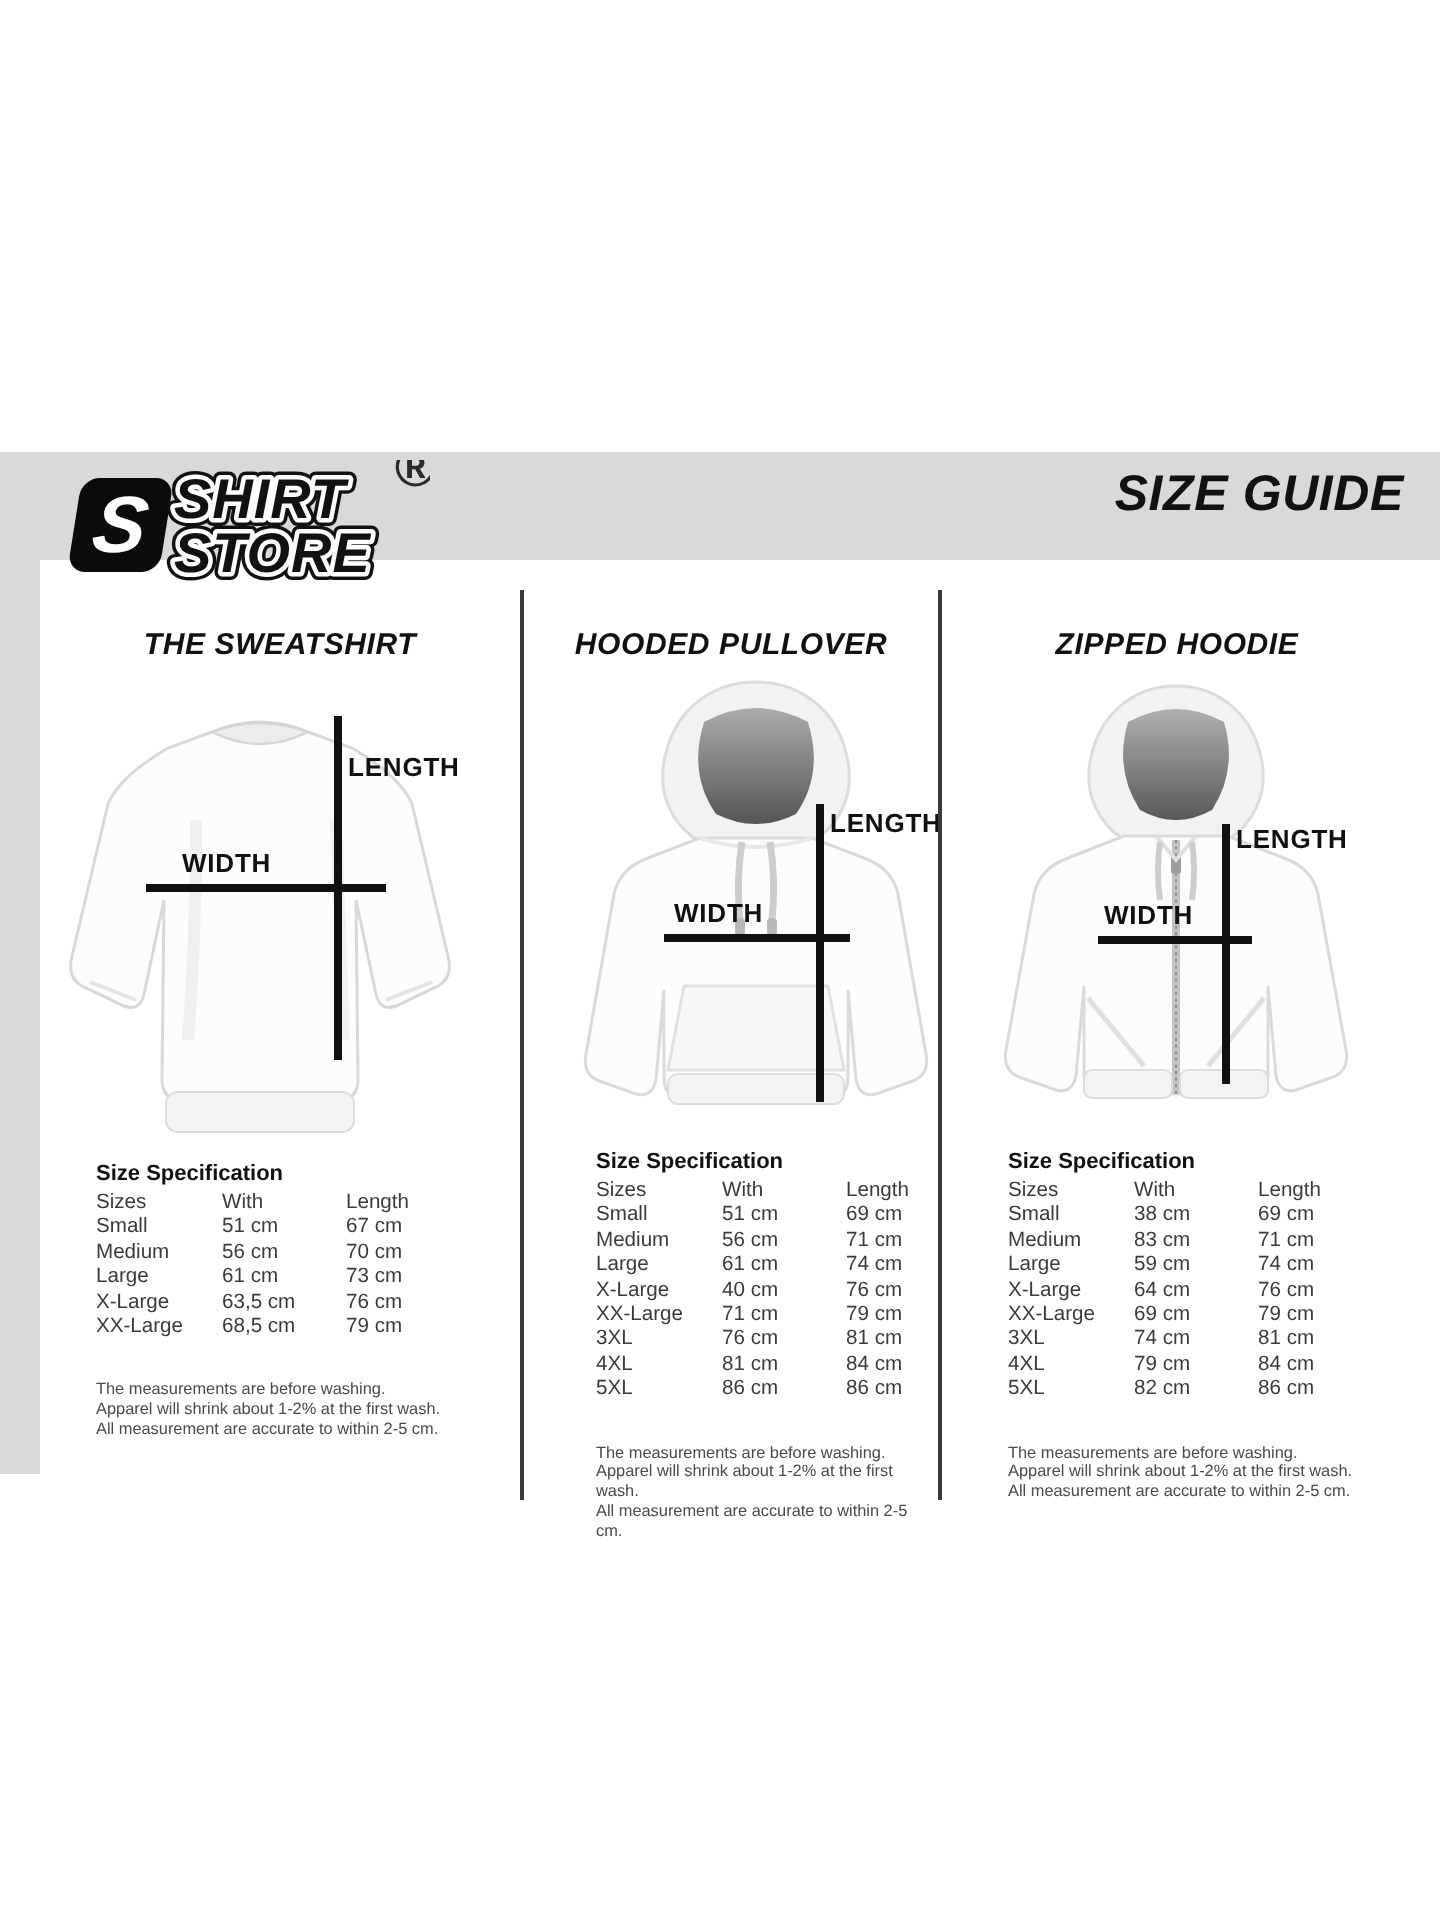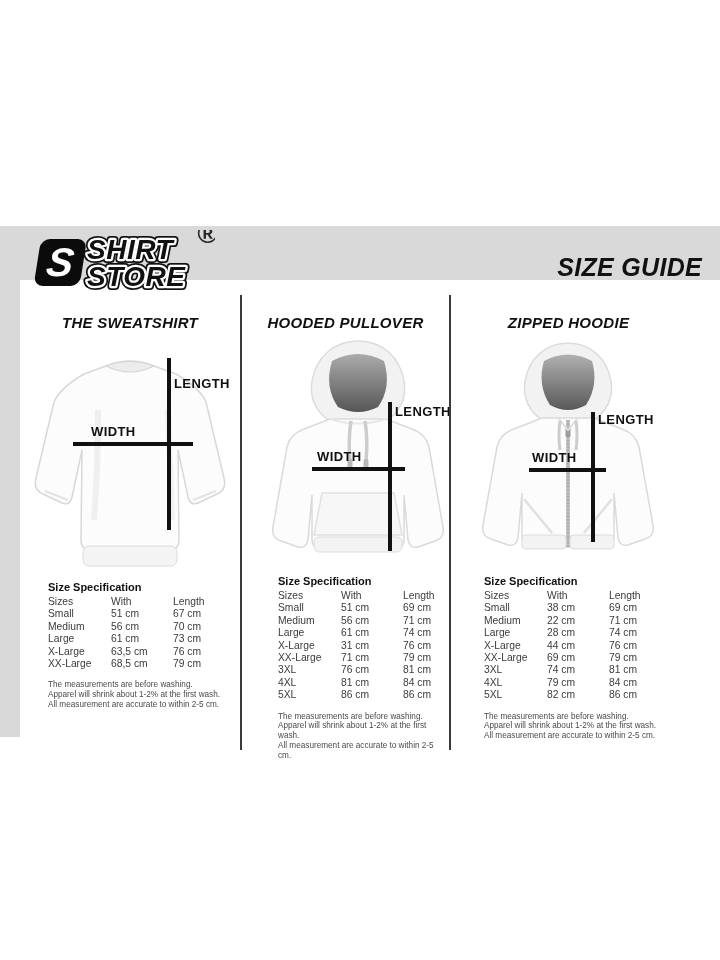--- a/index.html
+++ b/index.html
@@ -7,44 +7,44 @@
   .page{position:relative;width:720px;height:960px;background:#fff;overflow:hidden;
         font-family:"Liberation Sans",sans-serif;color:var(--ink,#111)}
   .band{position:absolute;left:0;top:226px;width:720px;height:54px;background:var(--band,#d9d9d9)}
   .left-strip{position:absolute;left:0;top:280px;width:20px;height:457px;background:var(--band,#d9d9d9)}
   .logo{position:absolute;left:25px;top:230px;width:190px;height:62px}
   .st-outer{fill:none;stroke:var(--ink,#0b0b0b);stroke-width:8;stroke-linejoin:round}
   .st-mid{fill:none;stroke:#ffffff;stroke-width:4.5;stroke-linejoin:round}
   .st-fill{fill:var(--ink,#0b0b0b)}
   .wordmark text{font-family:"Liberation Sans",sans-serif;font-size:28px;font-weight:800;
                  font-style:italic;letter-spacing:.5px}
-  .size-guide{position:absolute;right:18px;top:253px;font-size:25px;font-weight:800;
+  .size-guide{position:absolute;right:18px;top:233px;font-size:25px;font-weight:800;
               font-style:italic;letter-spacing:.3px;color:var(--ink,#111)}
   .columns{position:absolute;left:20px;top:295px;width:700px;height:455px;display:flex}
   .col{position:relative;height:100%}
-  .col-1{width:220px}
+  .col-1{width:240px}
   .col-2{width:209px;border-left:2px solid var(--sep,#3a3a3a)}
   .col-3{width:237px;border-left:2px solid var(--sep,#3a3a3a)}
   .ptitle{position:absolute;top:19px;left:0;width:100%;text-align:center;font-size:15px;
           font-weight:800;font-style:italic;letter-spacing:.3px;color:var(--ink,#111)}
   .figure{position:absolute}
   .col-1 .figure{left:8px;top:55px;width:205px;height:225px}
   .col-2 .figure{left:16px;top:40px;width:200px;height:230px}
   .col-3 .figure{left:15px;top:40px;width:210px;height:230px}
   .figure svg.garment{position:absolute;left:0;top:0;width:100%;height:100%}
   .mline{position:absolute;background:var(--ink,#0d0d0d)}
   .mlabel{position:absolute;font-size:13px;font-weight:800;letter-spacing:.4px;color:var(--ink,#0d0d0d)}
   .spec{position:absolute;left:0;width:100%}
   .col-1 .spec{top:286px;padding-left:28px}
   .col-2 .spec{top:280px;padding-left:36px}
   .col-3 .spec{top:280px;padding-left:33px}
   .spec-heading{font-size:11px;font-weight:700;color:var(--ink,#141414);margin-bottom:3px}
   .thead,.trow{display:grid;grid-template-columns:63px 62px auto;font-size:10.3px;
                line-height:12.4px;color:var(--tbl,#3b3b3b)}
-  .notes{margin-top:10px;font-size:8.2px;line-height:9.8px;color:var(--note,#4a4a4a)}
+  .notes{margin-top:20px;font-size:8.2px;line-height:9.8px;color:var(--note,#4a4a4a)}
 </style>
 </head>
 <body>
 
 <div class="page">
 
   <div class="band"></div>
   <div class="left-strip"></div>
 
   <svg class="logo" viewBox="0 0 190 62">
@@ -180,21 +180,21 @@
               <span>56 cm</span>
               <span>71 cm</span>
             </div>
             <div class="trow">
               <span>Large</span>
               <span>61 cm</span>
               <span>74 cm</span>
             </div>
             <div class="trow">
               <span>X-Large</span>
-              <span>31 cm</span>
+              <span>40 cm</span>
               <span>76 cm</span>
             </div>
             <div class="trow">
               <span>XX-Large</span>
               <span>71 cm</span>
               <span>79 cm</span>
             </div>
             <div class="trow">
               <span>3XL</span>
               <span>76 cm</span>
@@ -261,31 +261,31 @@
           <span>Length</span>
         </div>
         <div class="tbody">
             <div class="trow">
               <span>Small</span>
               <span>38 cm</span>
               <span>69 cm</span>
             </div>
             <div class="trow">
               <span>Medium</span>
-              <span>22 cm</span>
+              <span>83 cm</span>
               <span>71 cm</span>
             </div>
             <div class="trow">
               <span>Large</span>
-              <span>28 cm</span>
+              <span>59 cm</span>
               <span>74 cm</span>
             </div>
             <div class="trow">
               <span>X-Large</span>
-              <span>44 cm</span>
+              <span>64 cm</span>
               <span>76 cm</span>
             </div>
             <div class="trow">
               <span>XX-Large</span>
               <span>69 cm</span>
               <span>79 cm</span>
             </div>
             <div class="trow">
               <span>3XL</span>
               <span>74 cm</span>

